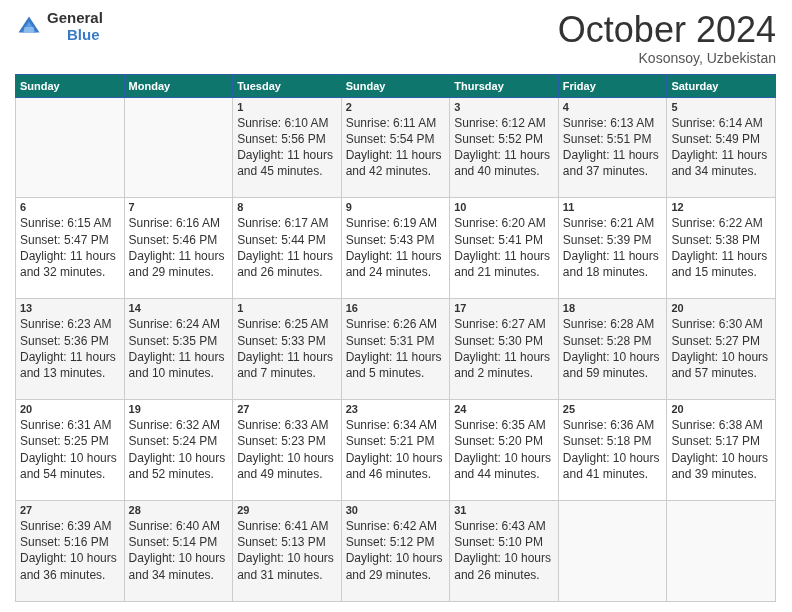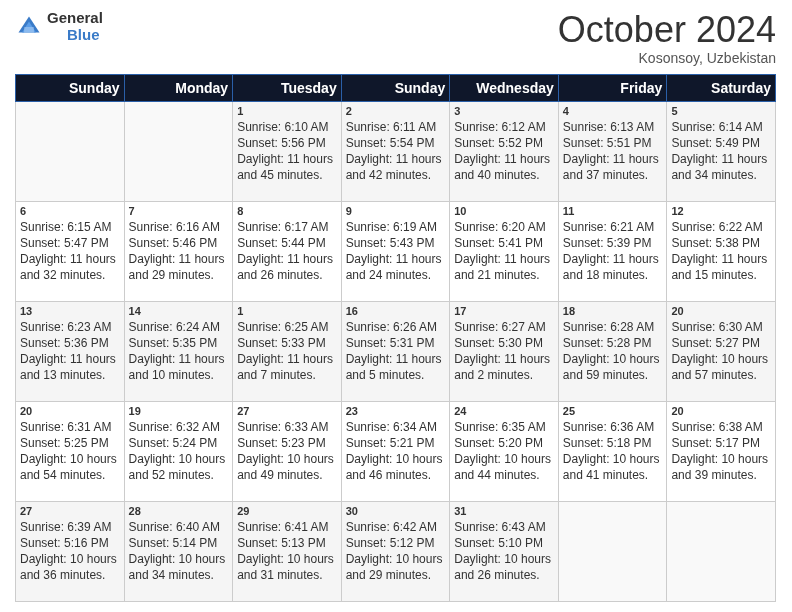--- a/index.html
+++ b/index.html
@@ -53,26 +53,26 @@
       color: #555;
     }
     .calendar {
       flex: 1;
       border: 1px solid #ccc;
       border-collapse: collapse;
       width: 100%;
       table-layout: fixed;
     }
     .calendar th {
-      background-color: #0f172a;
+      background-color: #0f766e;
       color: #fff;
-      font-size: 14px;
+      font-size: 11px;
       font-weight: bold;
       padding: 5px 4px;
-      text-align: right;
+      text-align: left;
       border: 1px solid #2a5fa8;
     }
     .calendar td {
       vertical-align: top;
       border: 1px solid #ccc;
       padding: 3px 4px;
       font-size: 9.5px;
       color: #333;
       background: #fff;
       height: 80px;
@@ -121,21 +121,21 @@
     </div>
   </div>
 
   <table class="calendar">
     <thead>
       <tr>
       <th>Sunday</th>
           <th>Monday</th>
           <th>Tuesday</th>
           <th>Sunday</th>
-          <th>Wednesday</th>
+          <th>Thursday</th>
           <th>Friday</th>
           <th>Saturday</th>
         </tr>
     </thead>
     <tbody id="calendar-body">
     <tr>
           <td class="empty-cell"></td>
           <td class="empty-cell"></td>
           <td>
             <span class="day-number">1</span>

